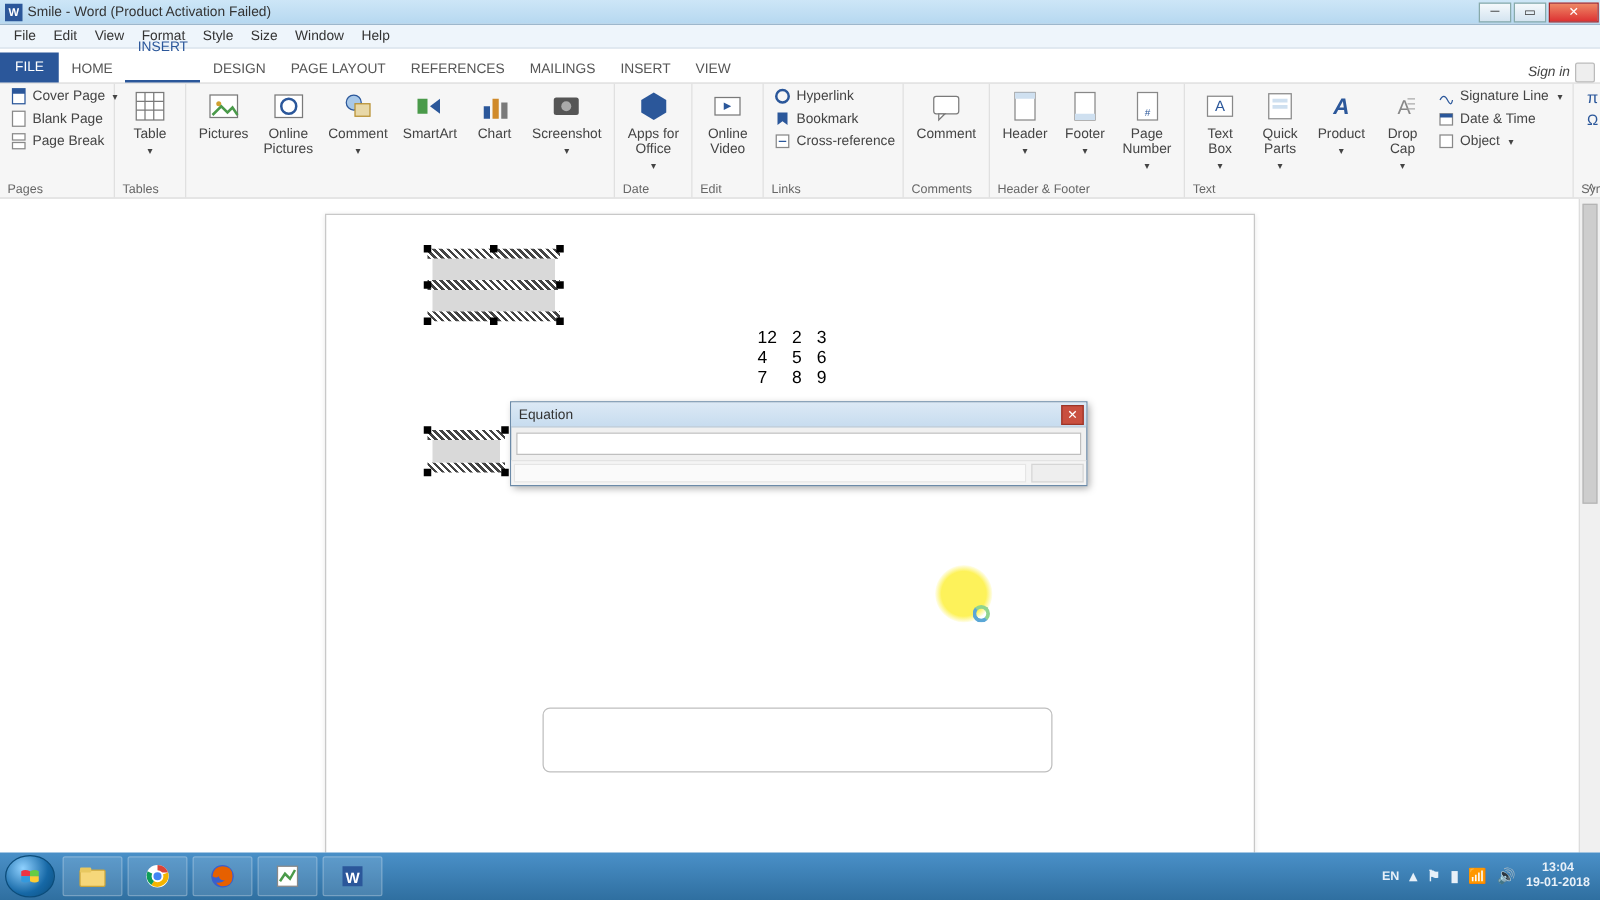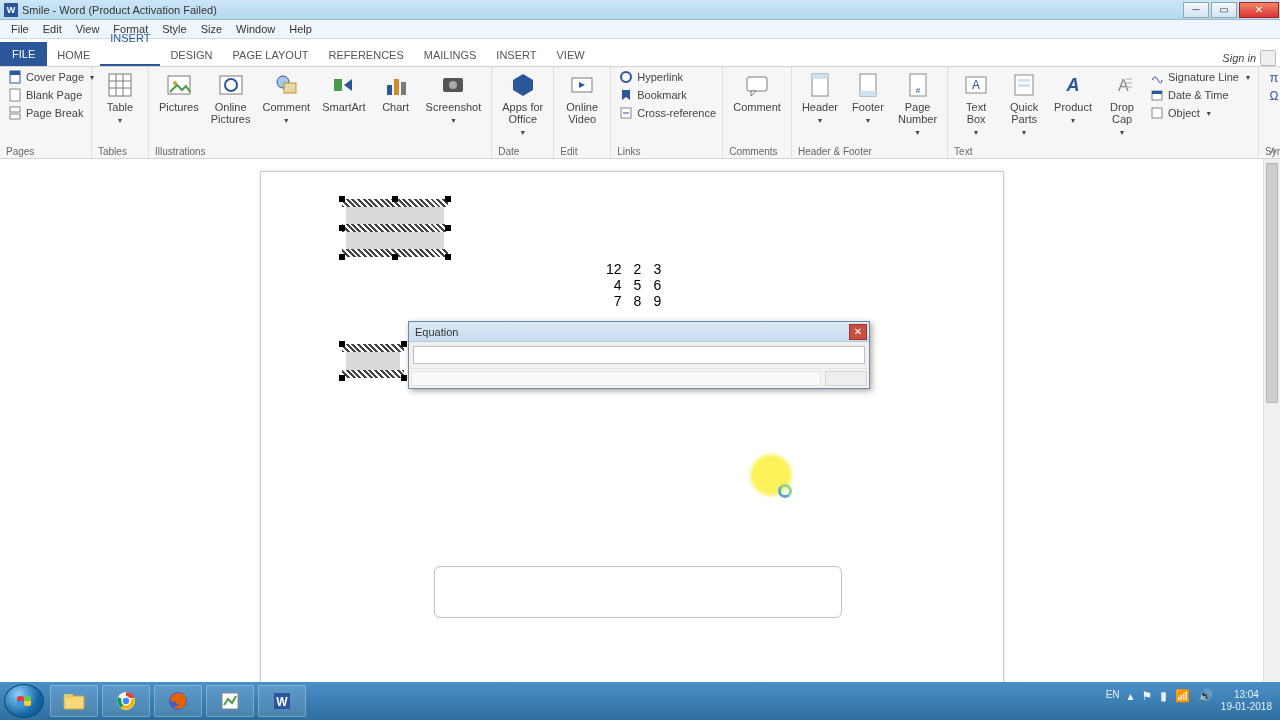--- a/index.html
+++ b/index.html
@@ -37,21 +37,21 @@
 .ribbon-collapse { position:absolute; right:4px; bottom:2px; font-size:10px; color:#666;}
 
 
 .docwrap { position:absolute; top:159px; left:0; right:0; bottom:38px; background:#fff; overflow:hidden;}
 .scrollbar-v { position:absolute; top:159px; right:0; width:17px; bottom:38px; background:#f0f0f0; border-left:1px solid #ddd;}
 .scrollbar-v .thumb { position:absolute; left:2px; right:2px; top:4px; height:240px; background:#cdcdcd; border:1px solid #b5b5b5;}
 .page { position:absolute; left:260px; top:12px; width:744px; height:640px; background:#fff; border:1px solid #c8c8c8; box-shadow:0 0 4px rgba(0,0,0,.1);}
 
 .matrix { position:absolute; left:600px; top:261px; font-family:"Cambria Math","Times New Roman",serif; font-size:14px; color:#000; text-align:center; }
 .matrix table { border-collapse:collapse;}
-.matrix td { padding:0 6px; text-align:right;}
+.matrix td { padding:0 6px; text-align:left;}
 
 
 .eqobj { position:absolute; }
 .eqobj .hatched { background: repeating-linear-gradient(45deg,#444 0 2px,#fff 2px 4px); }
 .eqobj .core { background:#d9d9d9; }
 .handle { position:absolute; width:6px; height:6px; background:#000; }
 
 
 .dialog { position:absolute; left:408px; top:321px; width:462px; border:1px solid #6b8aa8; background:#f0f0f0; box-shadow:2px 2px 6px rgba(0,0,0,.35);}
 .dialog .dtitle { height:20px; background:linear-gradient(#dce9f5,#c7dcef); display:flex; align-items:center; font-size:11px; color:#333; padding-left:6px; border-bottom:1px solid #b6c7d6;}
@@ -67,21 +67,21 @@
 .emptybox { position:absolute; left:434px; top:566px; width:408px; height:52px; border:1px solid #bfbfbf; border-radius:6px; background:#fff;}
 
 
 .highlight { position:absolute; left:748px; top:452px; width:46px; height:46px; border-radius:50%; background:radial-gradient(circle,#fdf25a 0%, #fdf25a 55%, rgba(253,242,90,0) 72%);}
 .busycircle { position:absolute; left:778px; top:484px; width:14px; height:14px; border-radius:50%; border:3px solid #5aa7d6; border-top-color:#8fd48f; border-right-color:#8fd48f;}
 
 
 .taskbar { position:absolute; left:0; right:0; bottom:0; height:38px; background:linear-gradient(#4a90c8,#2f6fa0); display:flex; align-items:center; padding:0 4px;}
 .startorb { width:40px; height:34px; border-radius:50%; background:radial-gradient(circle at 35% 30%, #8fd1ff, #1668a6 60%, #0b4c7a); border:1px solid #0b4c7a; display:flex; align-items:center; justify-content:center; color:#fff; font-size:16px; margin-right:4px;}
 .tbtn { width:48px; height:32px; margin:0 2px; background:rgba(255,255,255,.12); border:1px solid rgba(255,255,255,.25); border-radius:2px; display:flex; align-items:center; justify-content:center; font-size:16px;}
-.tray { margin-left:auto; display:flex; gap:8px; color:#e8f0f8; font-size:10px; padding-right:4px;}
+.tray { margin-left:auto; display:flex; align-items:center; gap:8px; color:#e8f0f8; font-size:10px; padding-right:4px;font-weight:bold;}
 .tray .clock { text-align:center; line-height:12px;}
 .tray .ic { font-size:12px; }
 
 
 svg { display:block; }
 </style>
 </head>
 <body>
 
 <div class="titlebar">
@@ -231,21 +231,20 @@
         <div class="ic">
             <svg width="28" height="28">
               <rect x="4" y="7" width="20" height="14" rx="2" fill="#555"></rect>
               <circle cx="14" cy="14" r="4" fill="#aaa"></circle>
             </svg>
           </div>
         <span>Screenshot</span>
           <span style="font-size:8px">▾</span>
       </div>
     </div>
-    <div class="label">Illustrations</div>
   </div>
 
   <div class="group">
     <div class="body">
       <div class="vbtn">
         <div class="ic">
             <svg width="28" height="28">
               <polygon points="14,3 24,9 24,19 14,25 4,19 4,9" fill="#2b579a"></polygon>
             </svg>
           </div>

